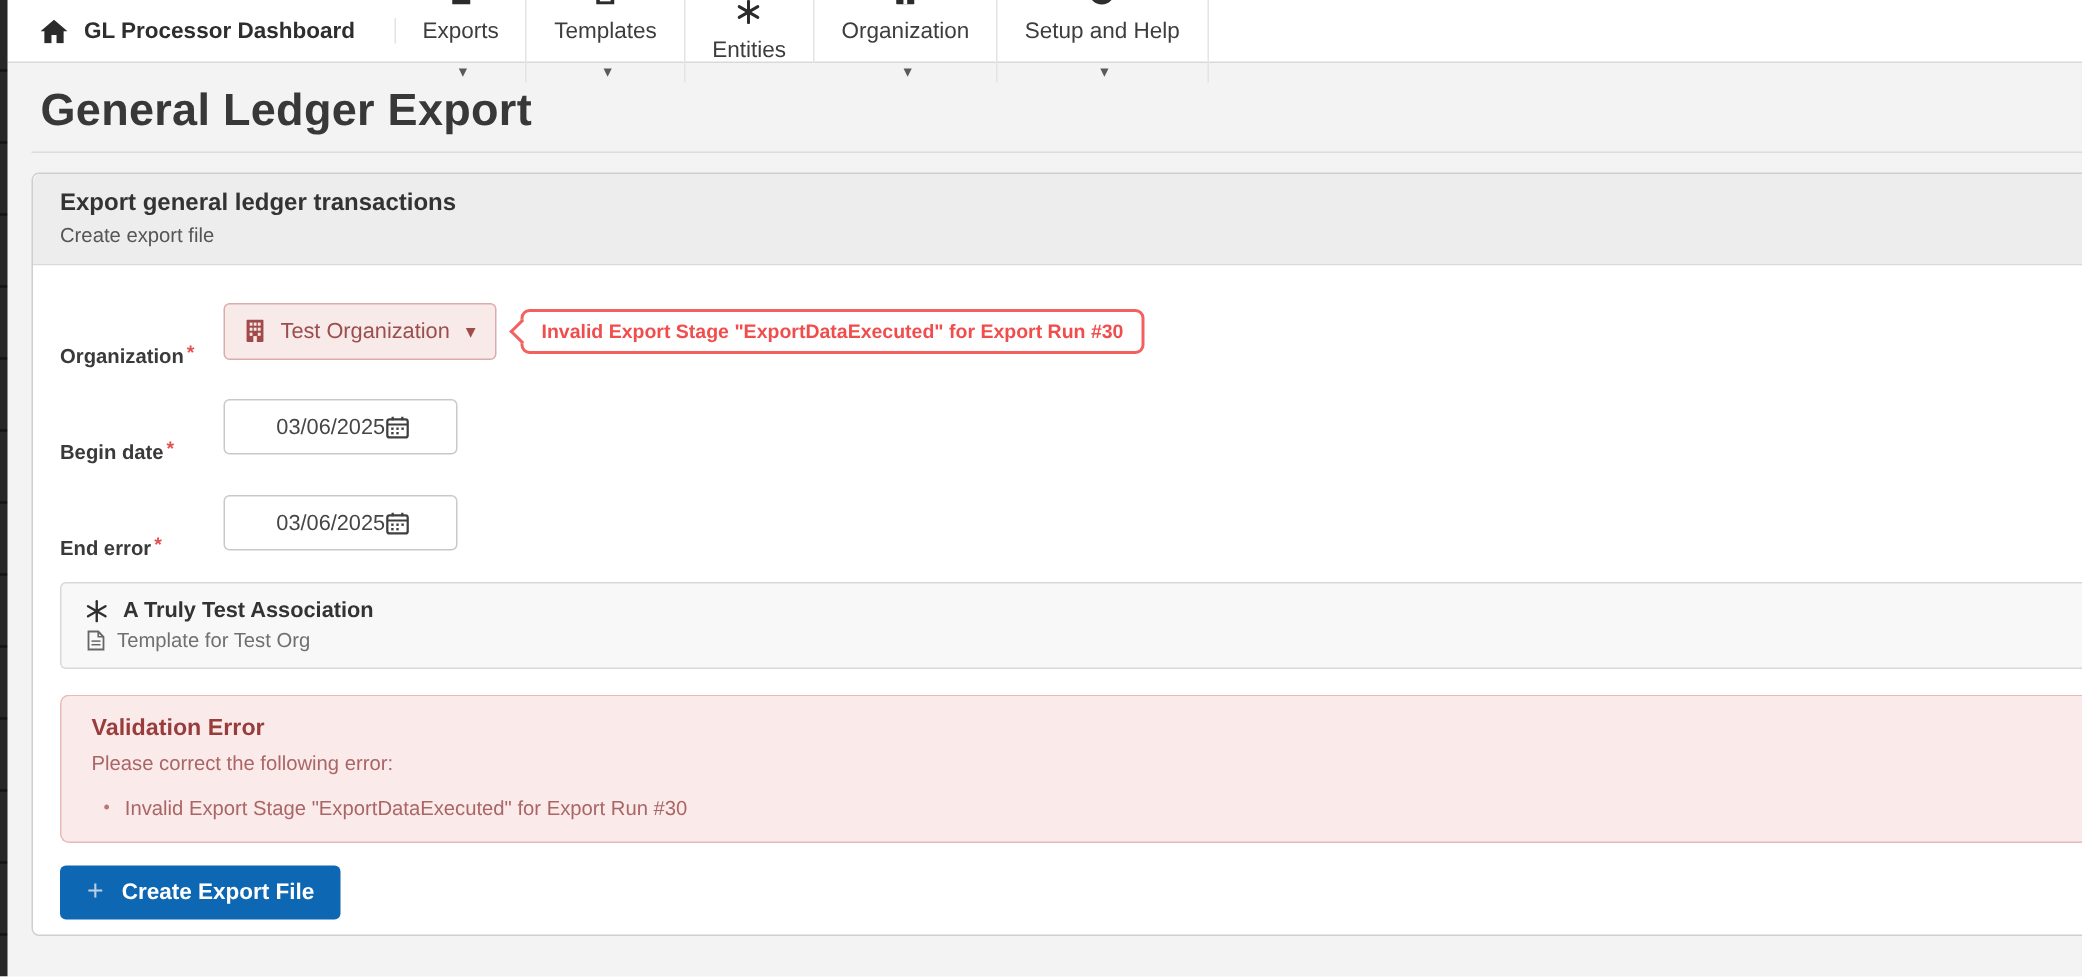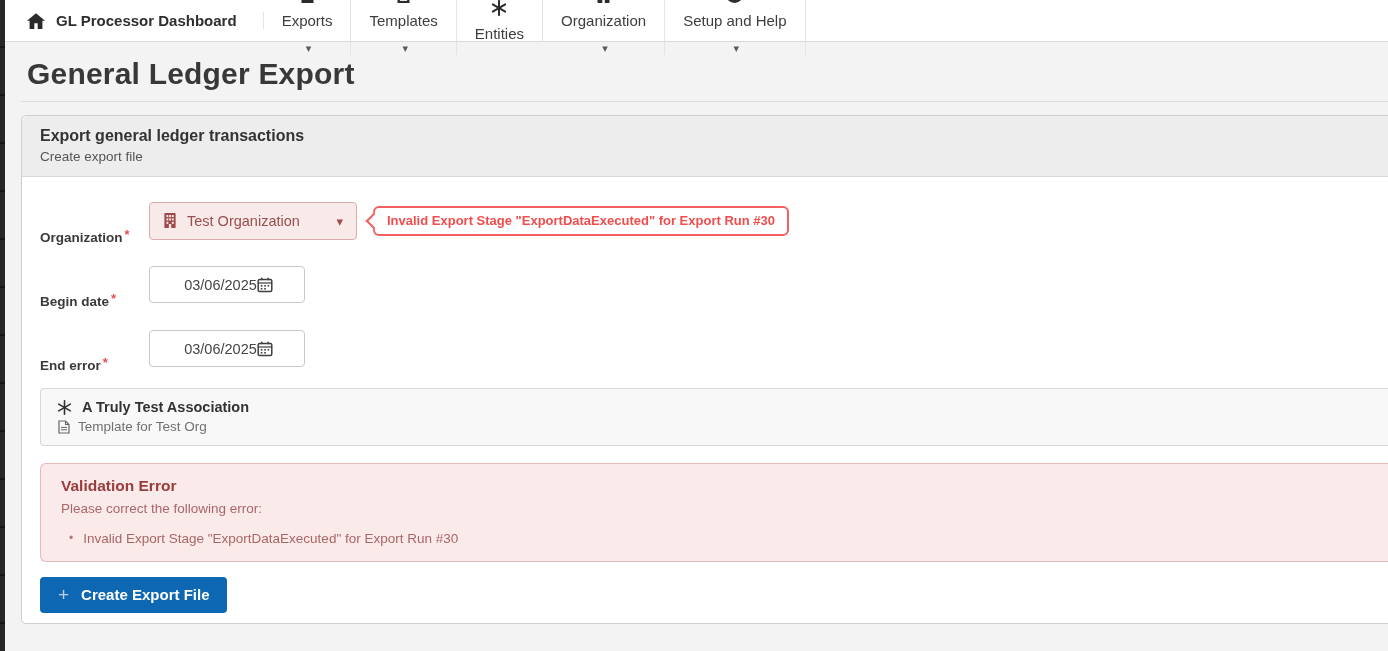--- a/index.html
+++ b/index.html
@@ -52,21 +52,21 @@
     border-radius:5px 5px 0 0; padding:11px 18px 12px;
   }
   .panel-title{ font-size:16px; font-weight:700; color:#333; }
   .panel-subtitle{ font-size:13.5px; color:#555; margin-top:4px; }
   .panel-body{ padding:19px 0 10px 18px; }
   
   .form-row{ display:flex; align-items:center; margin-bottom:15px; }
   .form-label{ width:109px; flex-shrink:0; font-size:13.5px; font-weight:700; color:#3a3a3a;margin-top:34px; }
   .req{ color:#e25050; font-size:13px; position:relative; top:-3px; margin-left:2px; font-weight:700; }
   .org-select{
-    width:208px; height:38px; display:flex; align-items:center; padding:0 13px;
+    width:182px; height:38px; display:flex; align-items:center; padding:0 13px;
     background:#f9eaea; border:1px solid #dcabab; border-radius:4px;
     color:#9b4e4e; font-size:14.5px; cursor:pointer;
   }
   .org-select .sel-text{ margin-left:10px; }
   .sel-caret{ margin-left:auto; }
   .sel-caret::after{ content:"▾"; color:#a14a4a; font-size:13px; }
   .error-bubble{
     position:relative; margin-left:16px; background:#fff;
     border:2px solid #f26060; border-radius:6px; padding:5px 12px 6px;
     color:#f14d4d; font-size:13px; font-weight:700; white-space:nowrap;

